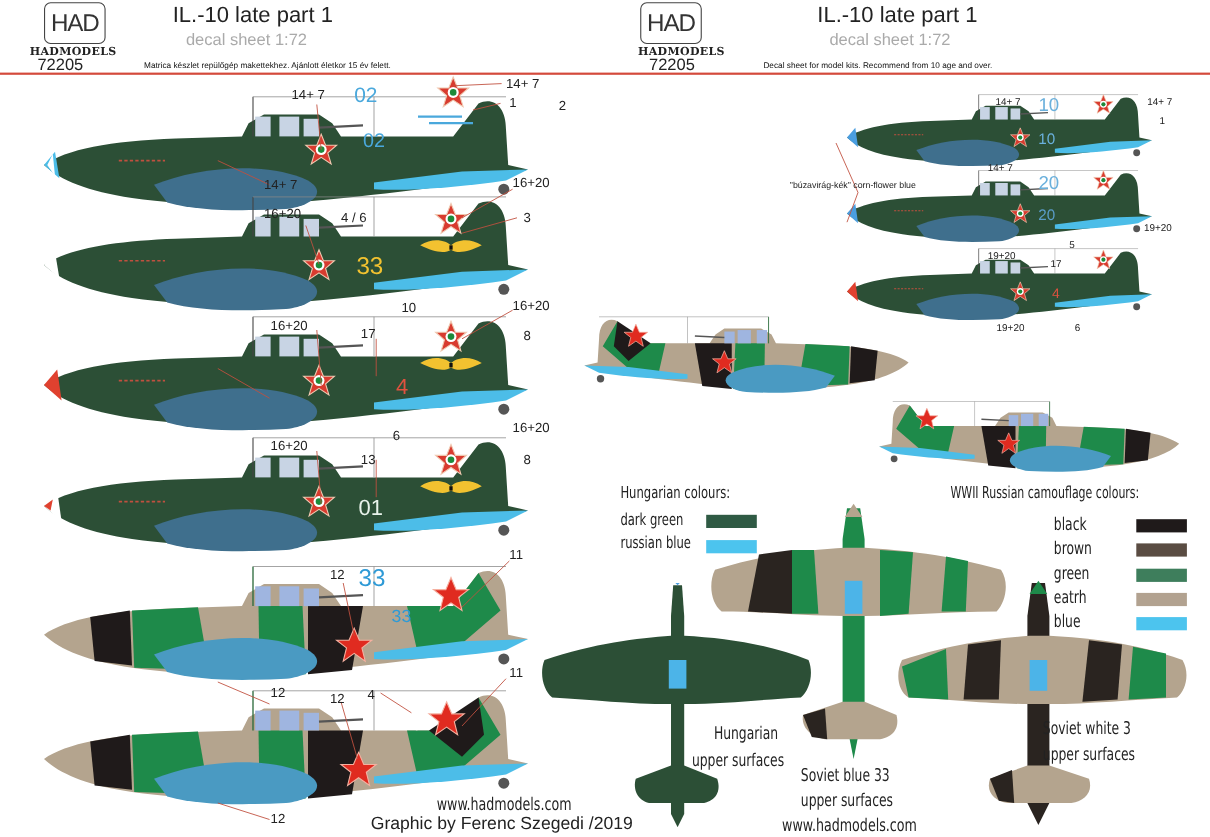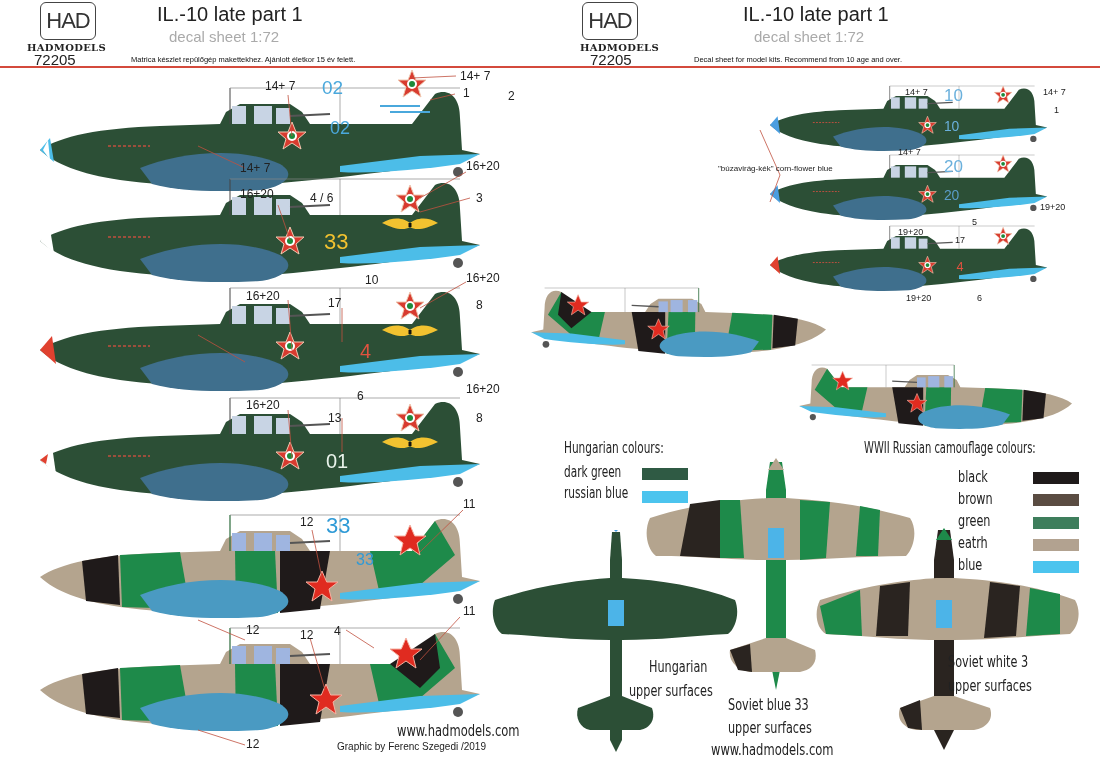--- a/index.html
+++ b/index.html
@@ -318,14 +318,14 @@
 <div>
   <div class="cond" style="left:728px;top:697px;font-size:16px;transform:scaleX(0.78);">Soviet blue 33</div>
   <div class="cond" style="left:728px;top:720px;font-size:16px;transform:scaleX(0.78);">upper surfaces</div>
 </div>
 <div>
   <div class="cond" style="left:948px;top:654px;font-size:16px;transform:scaleX(0.78);">Soviet white 3</div>
   <div class="cond" style="left:948px;top:678px;font-size:16px;transform:scaleX(0.78);">upper surfaces</div>
 </div>
 
 <div class="cond" style="left:397px;top:723px;font-size:16px;transform:scaleX(0.8);">www.hadmodels.com</div>
-<div class="abs" style="left:337px;top:741px;font-size:10px;white-space:nowrap;">Graphic by Ferenc Szegedi /2019</div>
+<div class="abs" style="left:337px;top:741px;font-size:16px;white-space:nowrap;">Graphic by Ferenc Szegedi /2019</div>
 <div class="cond" style="left:711px;top:742px;font-size:16px;transform:scaleX(0.8);">www.hadmodels.com</div>
 
 </body></html>

